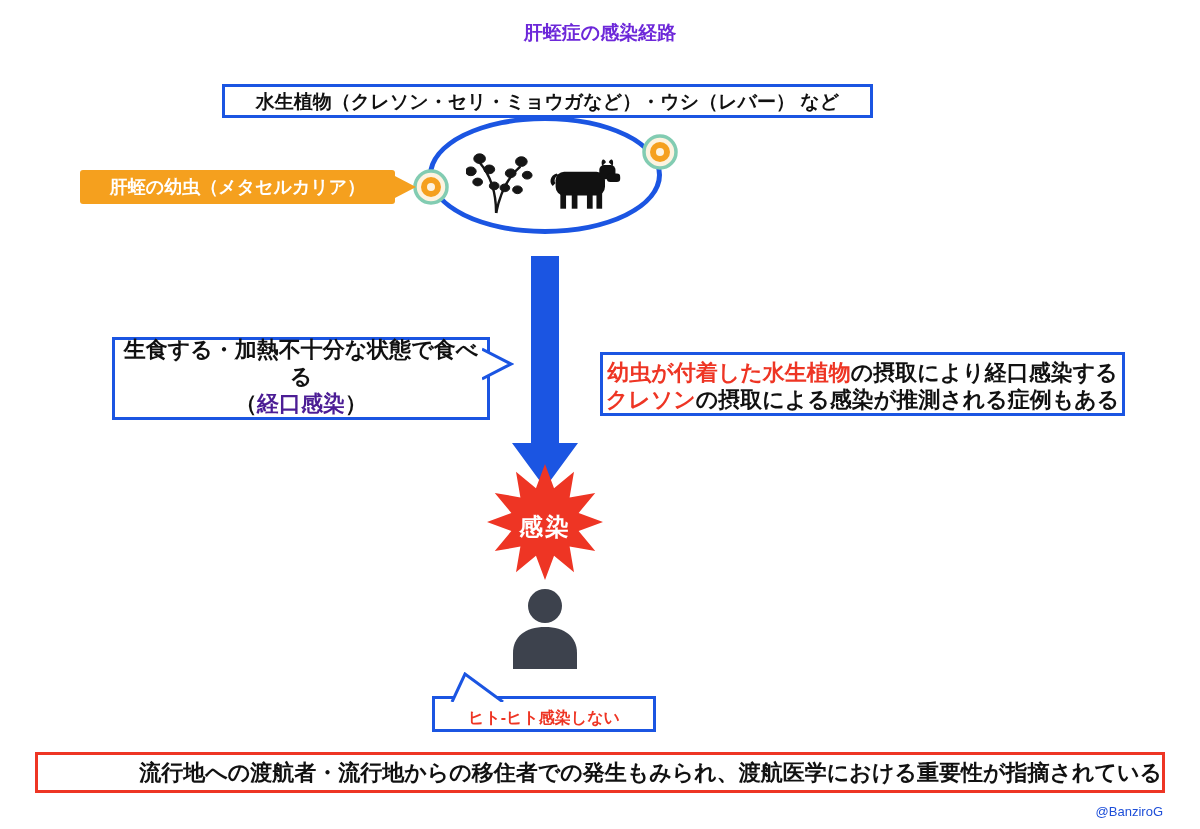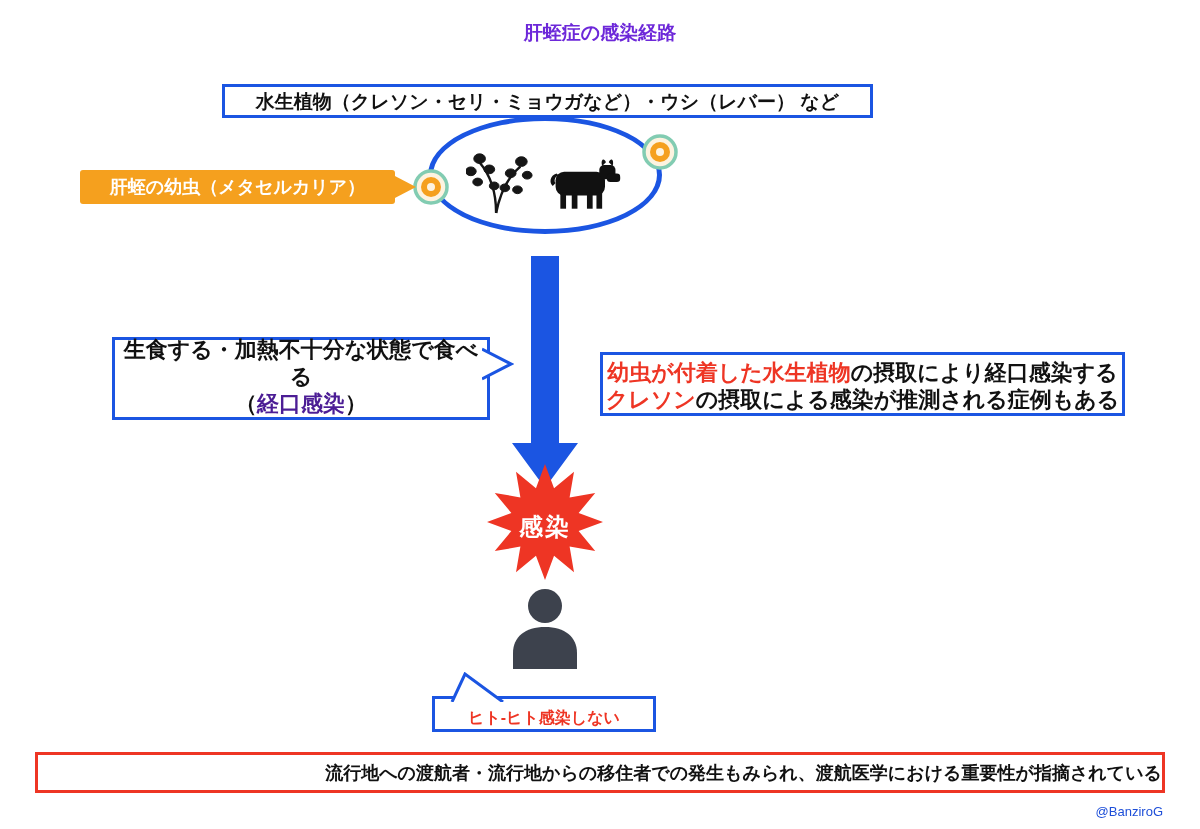--- a/index.html
+++ b/index.html
@@ -45,21 +45,21 @@
   .burst { position:absolute; left:487px; top:464px; }
   .burst-label { position:absolute; left:487px; top:511px; width:116px; text-align:center;
                  color:#fff; font-size:24px; font-weight:bold; letter-spacing:2px; }
 
   .person { position:absolute; left:505px; top:589px; }
 
   .bubble { left:432px; top:696px; width:224px; height:36px; font-size:16px; }
   .bubble-pointer { position:absolute; left:450px; top:672px; }
 
   .bottom-note { left:35px; top:752px; width:1130px; height:41px;
-                 border:3px solid #ee3524; font-size:18px; flex-direction:row; }
+                 border:3px solid #ee3524; font-size:22px; flex-direction:row; }
 
   .credit { position:absolute; top:804px; left:0; width:1163px; text-align:right;
             font-size:13px; color:#1d4ed8; }
 </style>
 </head>
 <body>
 
 <div class="canvas">
 
   <div class="title">肝蛭症の感染経路</div>

